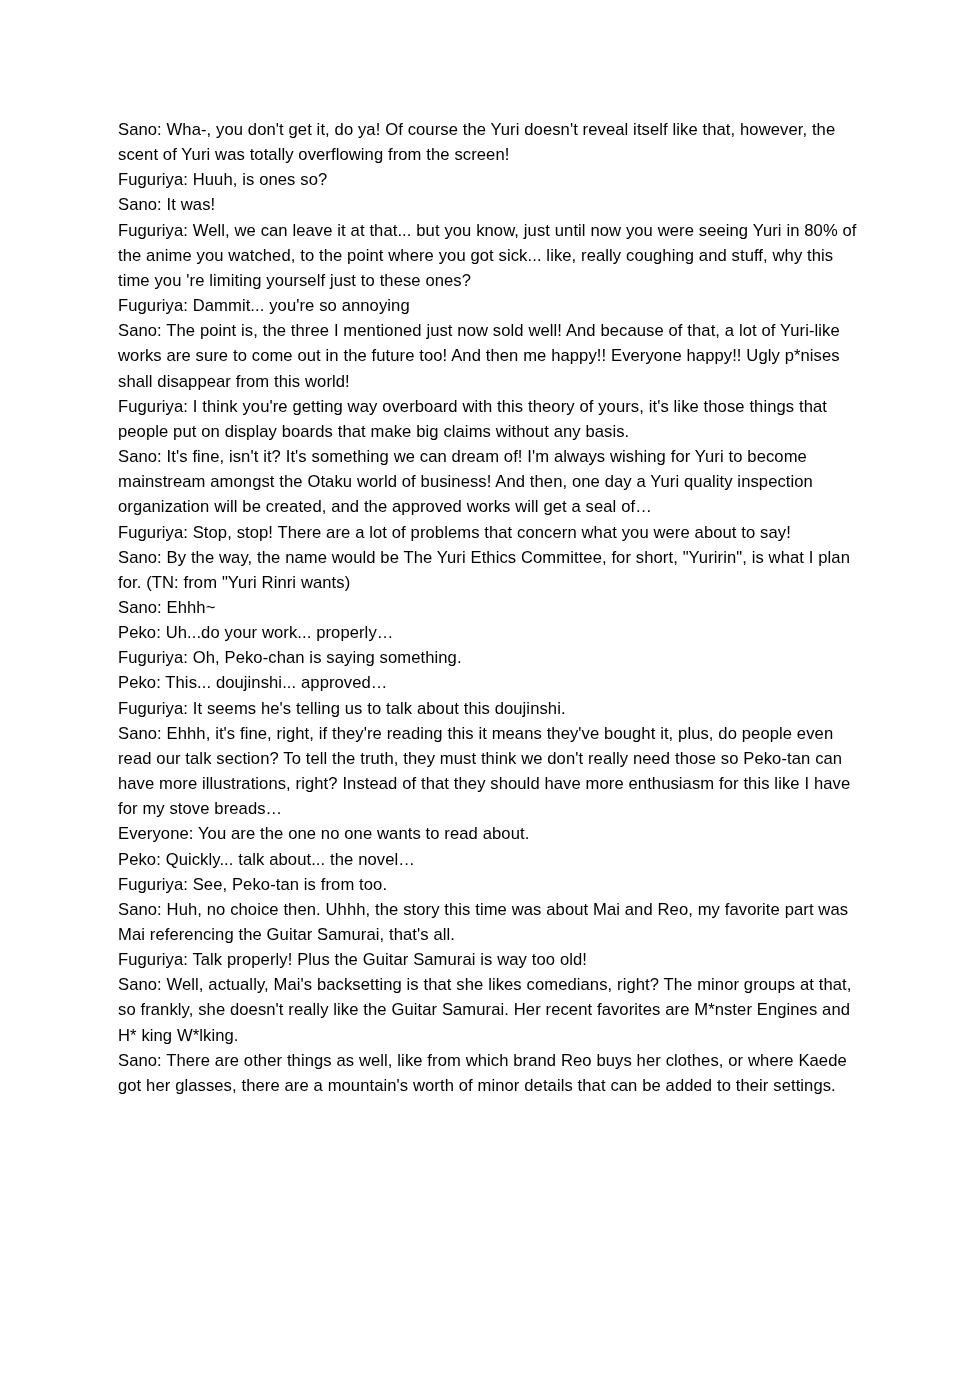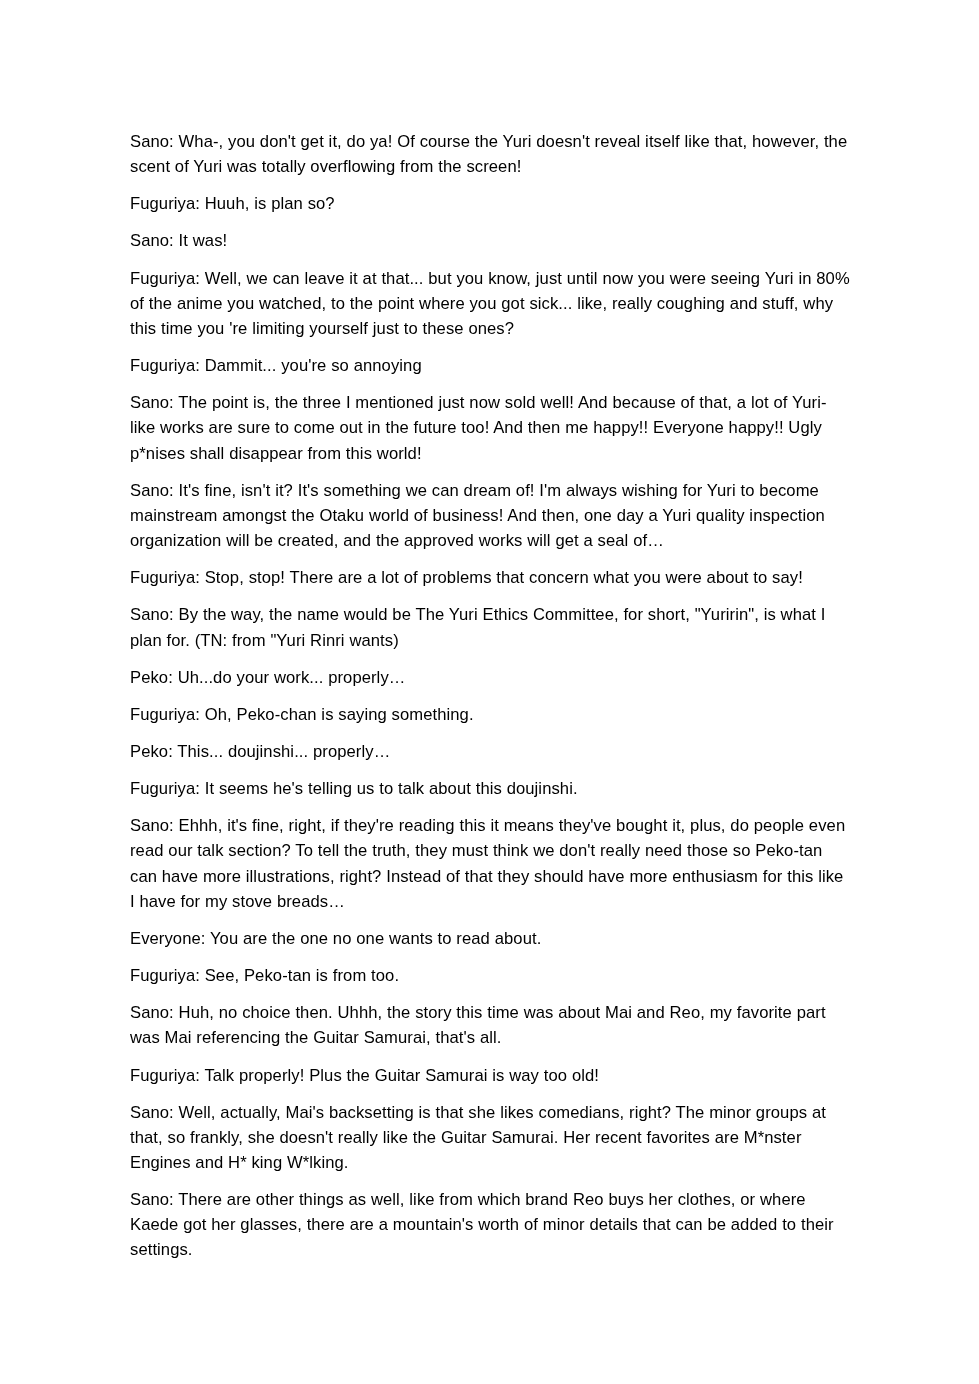--- a/index.html
+++ b/index.html
@@ -27,46 +27,49 @@
     position: absolute;
     left: 118px;
     top: 117px;
     width: 744px;
   }
   .line {
     font-size: 16.6px;
     line-height: 25.15px;
     color: #000000;
     text-align: left;
-    margin: 12px;
+    margin: 0;
     padding: 0;
     word-spacing: 0.1px;
     letter-spacing: 0.005em;
     white-space: normal;
   }
 </style>
 </head>
 <body>
 
 <div class="page">
   <div class="text-column" id="dialogue-column">
   <p class="line">Sano: Wha-, you don't get it, do ya! Of course the Yuri doesn't reveal itself like that, however, the scent of Yuri was totally overflowing from the screen!</p>
-      <p class="line">Fuguriya: Huuh, is plan so?</p>
+      <p class="line">Fuguriya: Huuh, is ones so?</p>
       <p class="line">Sano: It was!</p>
       <p class="line">Fuguriya: Well, we can leave it at that... but you know, just until now you were seeing Yuri in 80% of the anime you watched, to the point where you got sick... like, really coughing and stuff, why this time you 're limiting yourself just to these ones?</p>
       <p class="line">Fuguriya: Dammit... you're so annoying</p>
       <p class="line">Sano: The point is, the three I mentioned just now sold well! And because of that, a lot of Yuri-like works are sure to come out in the future too! And then me happy!! Everyone happy!! Ugly p*nises shall disappear from this world!</p>
+      <p class="line">Fuguriya: I think you're getting way overboard with this theory of yours, it's like those things that people put on display boards that make big claims without any basis.</p>
       <p class="line">Sano: It's fine, isn't it? It's something we can dream of! I'm always wishing for Yuri to become mainstream amongst the Otaku world of business! And then, one day a Yuri quality inspection organization will be created, and the approved works will get a seal of…</p>
       <p class="line">Fuguriya: Stop, stop! There are a lot of problems that concern what you were about to say!</p>
       <p class="line">Sano: By the way, the name would be The Yuri Ethics Committee, for short, "Yuririn", is what I plan for. (TN: from "Yuri Rinri wants)</p>
+      <p class="line">Sano: Ehhh~</p>
       <p class="line">Peko: Uh...do your work... properly…</p>
       <p class="line">Fuguriya: Oh, Peko-chan is saying something.</p>
-      <p class="line">Peko: This... doujinshi... properly…</p>
+      <p class="line">Peko: This... doujinshi... approved…</p>
       <p class="line">Fuguriya: It seems he's telling us to talk about this doujinshi.</p>
       <p class="line">Sano: Ehhh, it's fine, right, if they're reading this it means they've bought it, plus, do people even read our talk section? To tell the truth, they must think we don't really need those so Peko-tan can have more illustrations, right? Instead of that they should have more enthusiasm for this like I have for my stove breads…</p>
       <p class="line">Everyone: You are the one no one wants to read about.</p>
+      <p class="line">Peko: Quickly... talk about... the novel…</p>
       <p class="line">Fuguriya: See, Peko-tan is from too.</p>
       <p class="line">Sano: Huh, no choice then. Uhhh, the story this time was about Mai and Reo, my favorite part was Mai referencing the Guitar Samurai, that's all.</p>
       <p class="line">Fuguriya: Talk properly! Plus the Guitar Samurai is way too old!</p>
       <p class="line">Sano: Well, actually, Mai's backsetting is that she likes comedians, right? The minor groups at that, so frankly, she doesn't really like the Guitar Samurai. Her recent favorites are M*nster Engines and H* king W*lking.</p>
       <p class="line">Sano: There are other things as well, like from which brand Reo buys her clothes, or where Kaede got her glasses, there are a mountain's worth of minor details that can be added to their settings.</p>
     </div>
 </div>
 
 </body></html>

